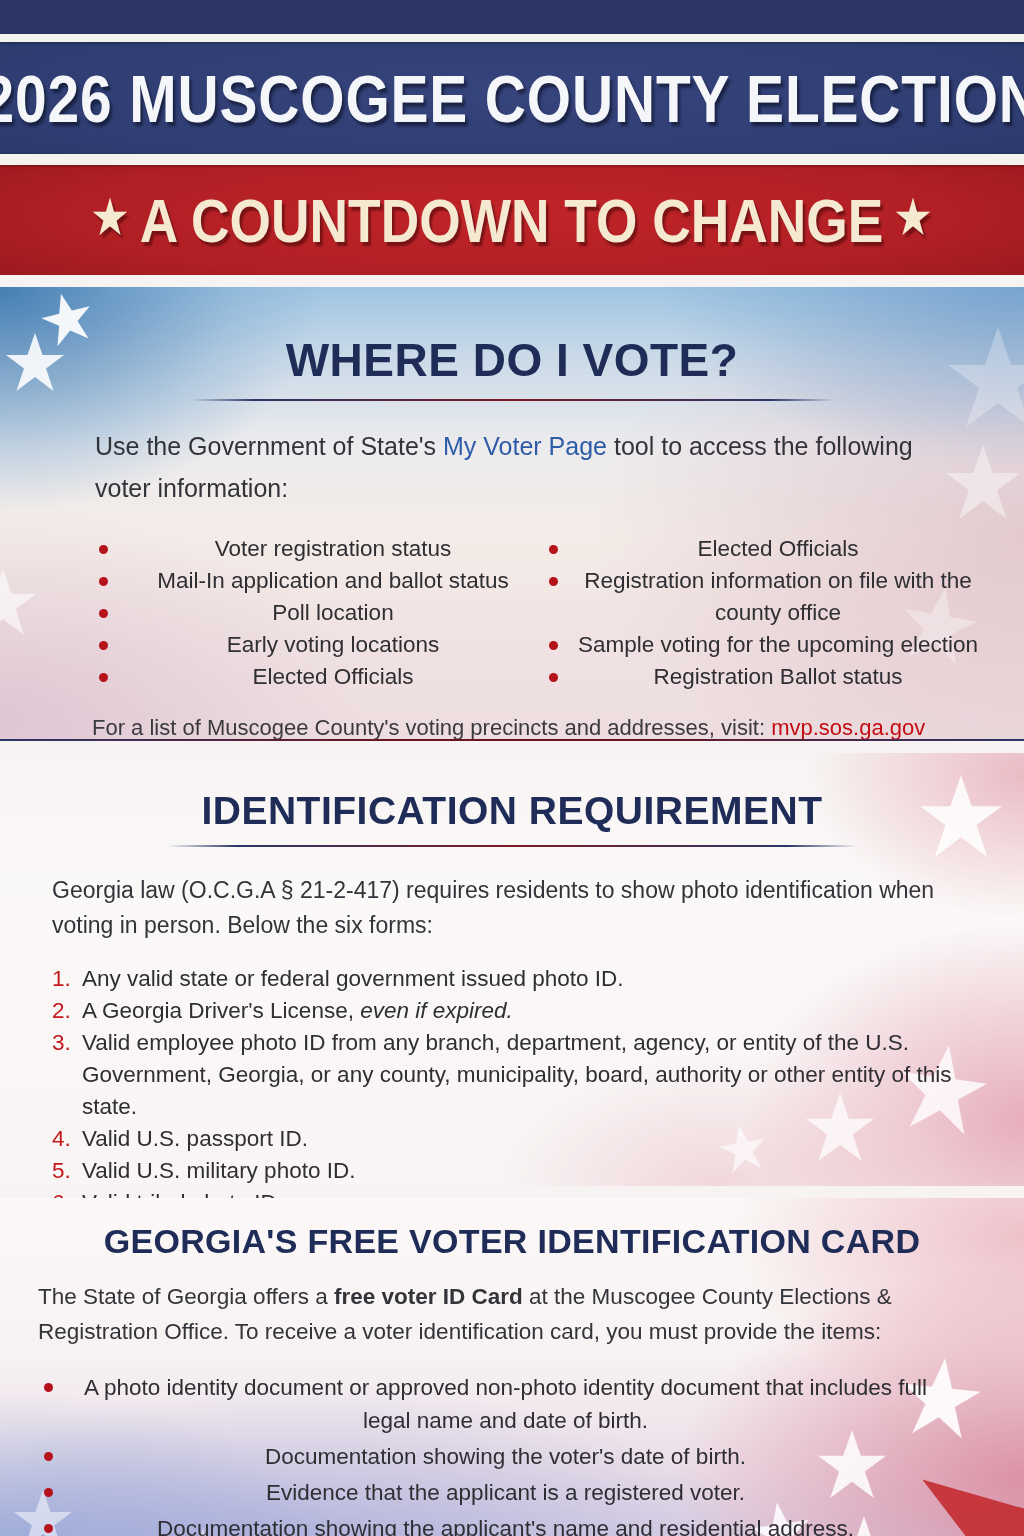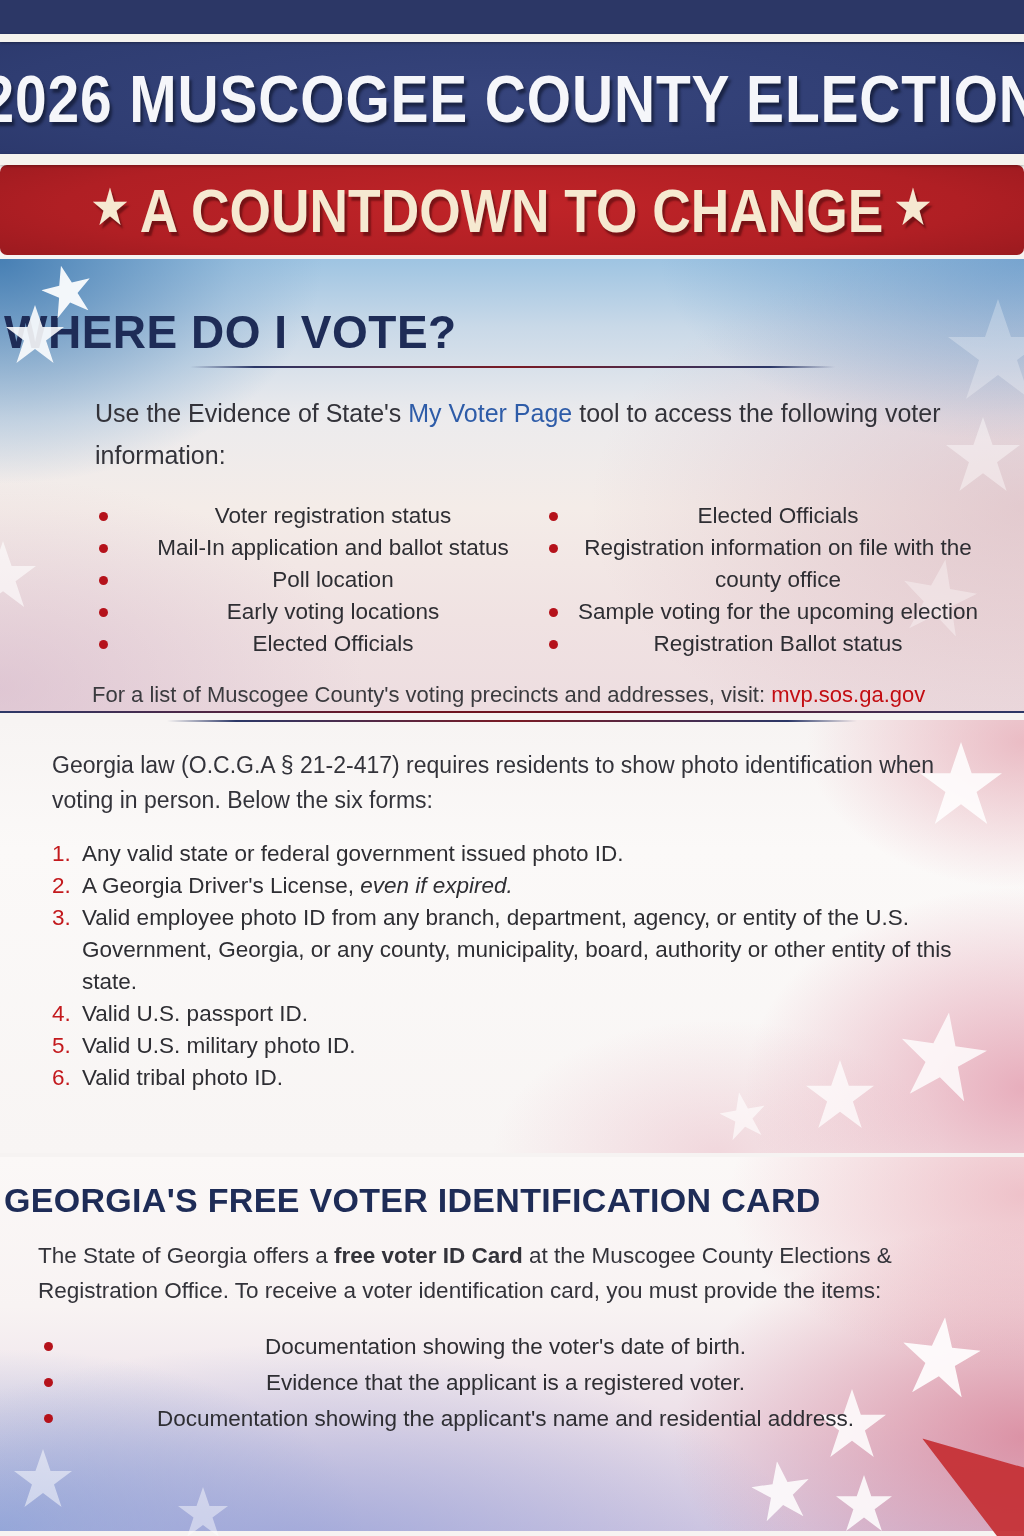--- a/index.html
+++ b/index.html
@@ -14,32 +14,31 @@
   .title-band{
     height:112px;display:flex;align-items:center;justify-content:center;
     background:radial-gradient(ellipse 90% 120% at 50% 45%, #36447c 0%, #2f3d72 55%, #273264 100%);
   }
   .title-band .t{
     display:inline-block;transform:scaleX(.85);white-space:nowrap;
     font-size:67px;font-weight:bold;letter-spacing:1px;color:#f5f6fa;
     text-shadow:3px 4px 3px rgba(8,12,30,.55);
   }
   .red-band{
-    height:90px;display:flex;align-items:center;justify-content:center;
+    height:110px;display:flex;align-items:center;justify-content:center;
     background:radial-gradient(ellipse 80% 110% at 50% 45%, #c02428 0%, #b01f24 55%, #8b161b 100%);
-    border-radius:7px;
   }
   .red-band .t{
     display:inline-block;transform:scaleX(.86);white-space:nowrap;
     font-size:62px;font-weight:bold;color:#f6e9d1;
     text-shadow:3px 4px 2px rgba(70,8,10,.55);
   }
   .red-band .star-glyph{font-size:46px;vertical-align:9px;margin:0 14px;}
   
-  h2{margin:4px;text-align:left;color:#1e2c57;font-weight:bold;}
+  h2{margin:12px;text-align:center;color:#1e2c57;font-weight:bold;}
   .rule{height:2px;margin:7px auto 0;
     background:linear-gradient(90deg,rgba(43,55,103,0) 0%,#2b3767 10%,#7a1a24 50%,#2b3767 90%,rgba(43,55,103,0) 100%);}
   .dot-li{position:relative;padding-left:26px;text-align:center;}
   .dot-li::before{content:"";position:absolute;left:4px;top:12px;width:9px;height:9px;border-radius:50%;background:#b5121b;}
   a{text-decoration:none;cursor:pointer;}
   .link-blue{color:#2e5ca8;}
   .link-red{color:#c30d12;}
   
   .star{position:absolute;background:#fff;
     clip-path:polygon(50% 0%,63% 38%,100% 38%,69% 61%,82% 100%,50% 76%,18% 100%,31% 61%,0% 38%,37% 38%);}
@@ -112,21 +111,21 @@
   <div class="section-where">
     <div class="star" style="left:42px;top:6px;width:50px;height:50px;transform:rotate(-14deg);opacity:.92"></div>
     <div class="star" style="left:6px;top:46px;width:58px;height:58px;opacity:.88"></div>
     <div class="star" style="left:-30px;top:282px;width:66px;height:66px;opacity:.6"></div>
     <div class="star" style="left:948px;top:40px;width:100px;height:100px;opacity:.28"></div>
     <div class="star" style="left:946px;top:158px;width:74px;height:74px;opacity:.42"></div>
     <div class="star" style="left:902px;top:300px;width:74px;height:74px;transform:rotate(10deg);opacity:.35"></div>
 
     <h2>WHERE DO I VOTE?</h2>
     <div class="rule"></div>
-    <p class="where-intro"><span>Use the Evidence of State's </span><a class="link-blue">My Voter Page</a><span> tool to access the following voter information:</span></p>
+    <p class="where-intro"><span>Use the Government of State's </span><a class="link-blue">My Voter Page</a><span> tool to access the following voter information:</span></p>
 
     <div class="where-cols">
       <ul class="col-left">
         <li class="dot-li">Voter registration status</li>
         <li class="dot-li">Mail-In application and ballot status</li>
         <li class="dot-li">Poll location</li>
         <li class="dot-li">Early voting locations</li>
         <li class="dot-li">Elected Officials</li>
       </ul>
       <ul class="col-right">
@@ -141,20 +140,21 @@
   </div>
 
   <div class="divider"></div>
 
   <div class="section-id">
     <div class="star" style="left:920px;top:22px;width:82px;height:82px;opacity:.85"></div>
     <div class="star" style="left:900px;top:292px;width:86px;height:86px;transform:rotate(8deg);opacity:.8"></div>
     <div class="star" style="left:806px;top:340px;width:68px;height:68px;opacity:.72"></div>
     <div class="star" style="left:720px;top:372px;width:46px;height:46px;transform:rotate(-10deg);opacity:.62"></div>
 
+    <h2>IDENTIFICATION REQUIREMENT</h2>
     <div class="rule"></div>
     <p class="id-intro">Georgia law (O.C.G.A § 21-2-417) requires residents to show photo identification when voting in person. Below the six forms:</p>
 
     <ol class="id-list">
       <li><span class="num">1.</span><span>Any valid state or federal government issued photo ID.</span><em></em></li>
       <li><span class="num">2.</span><span>A Georgia Driver's License, </span><em>even if expired.</em></li>
       <li><span class="num">3.</span><span>Valid employee photo ID from any branch, department, agency, or entity of the U.S. Government, Georgia, or any county, municipality, board, authority or other entity of this state.</span><em></em></li>
       <li><span class="num">4.</span><span>Valid U.S. passport ID.</span><em></em></li>
       <li><span class="num">5.</span><span>Valid U.S. military photo ID.</span><em></em></li>
       <li><span class="num">6.</span><span>Valid tribal photo ID.</span><em></em></li>
@@ -167,19 +167,20 @@
     <div class="star" style="left:818px;top:232px;width:68px;height:68px;opacity:.85"></div>
     <div class="star" style="left:752px;top:304px;width:58px;height:58px;transform:rotate(-8deg);opacity:.85"></div>
     <div class="star" style="left:836px;top:318px;width:56px;height:56px;opacity:.85"></div>
     <div class="star" style="left:14px;top:292px;width:58px;height:58px;opacity:.5"></div>
     <div class="star" style="left:178px;top:330px;width:50px;height:50px;opacity:.45"></div>
 
     <h2>GEORGIA'S FREE VOTER IDENTIFICATION CARD</h2>
     <p class="ga-intro"><span>The State of Georgia offers a </span><b>free voter ID Card</b><span> at the Muscogee County Elections &amp; Registration Office. To receive a voter identification card, you must provide the items:</span></p>
 
     <ul class="ga-list">
+      <li class="dot-li">A photo identity document or approved non-photo identity document that includes full legal name and date of birth.</li>
       <li class="dot-li">Documentation showing the voter's date of birth.</li>
       <li class="dot-li">Evidence that the applicant is a registered voter.</li>
       <li class="dot-li">Documentation showing the applicant's name and residential address.</li>
     </ul>
   </div>
 
 </div>
 
 </body></html>

